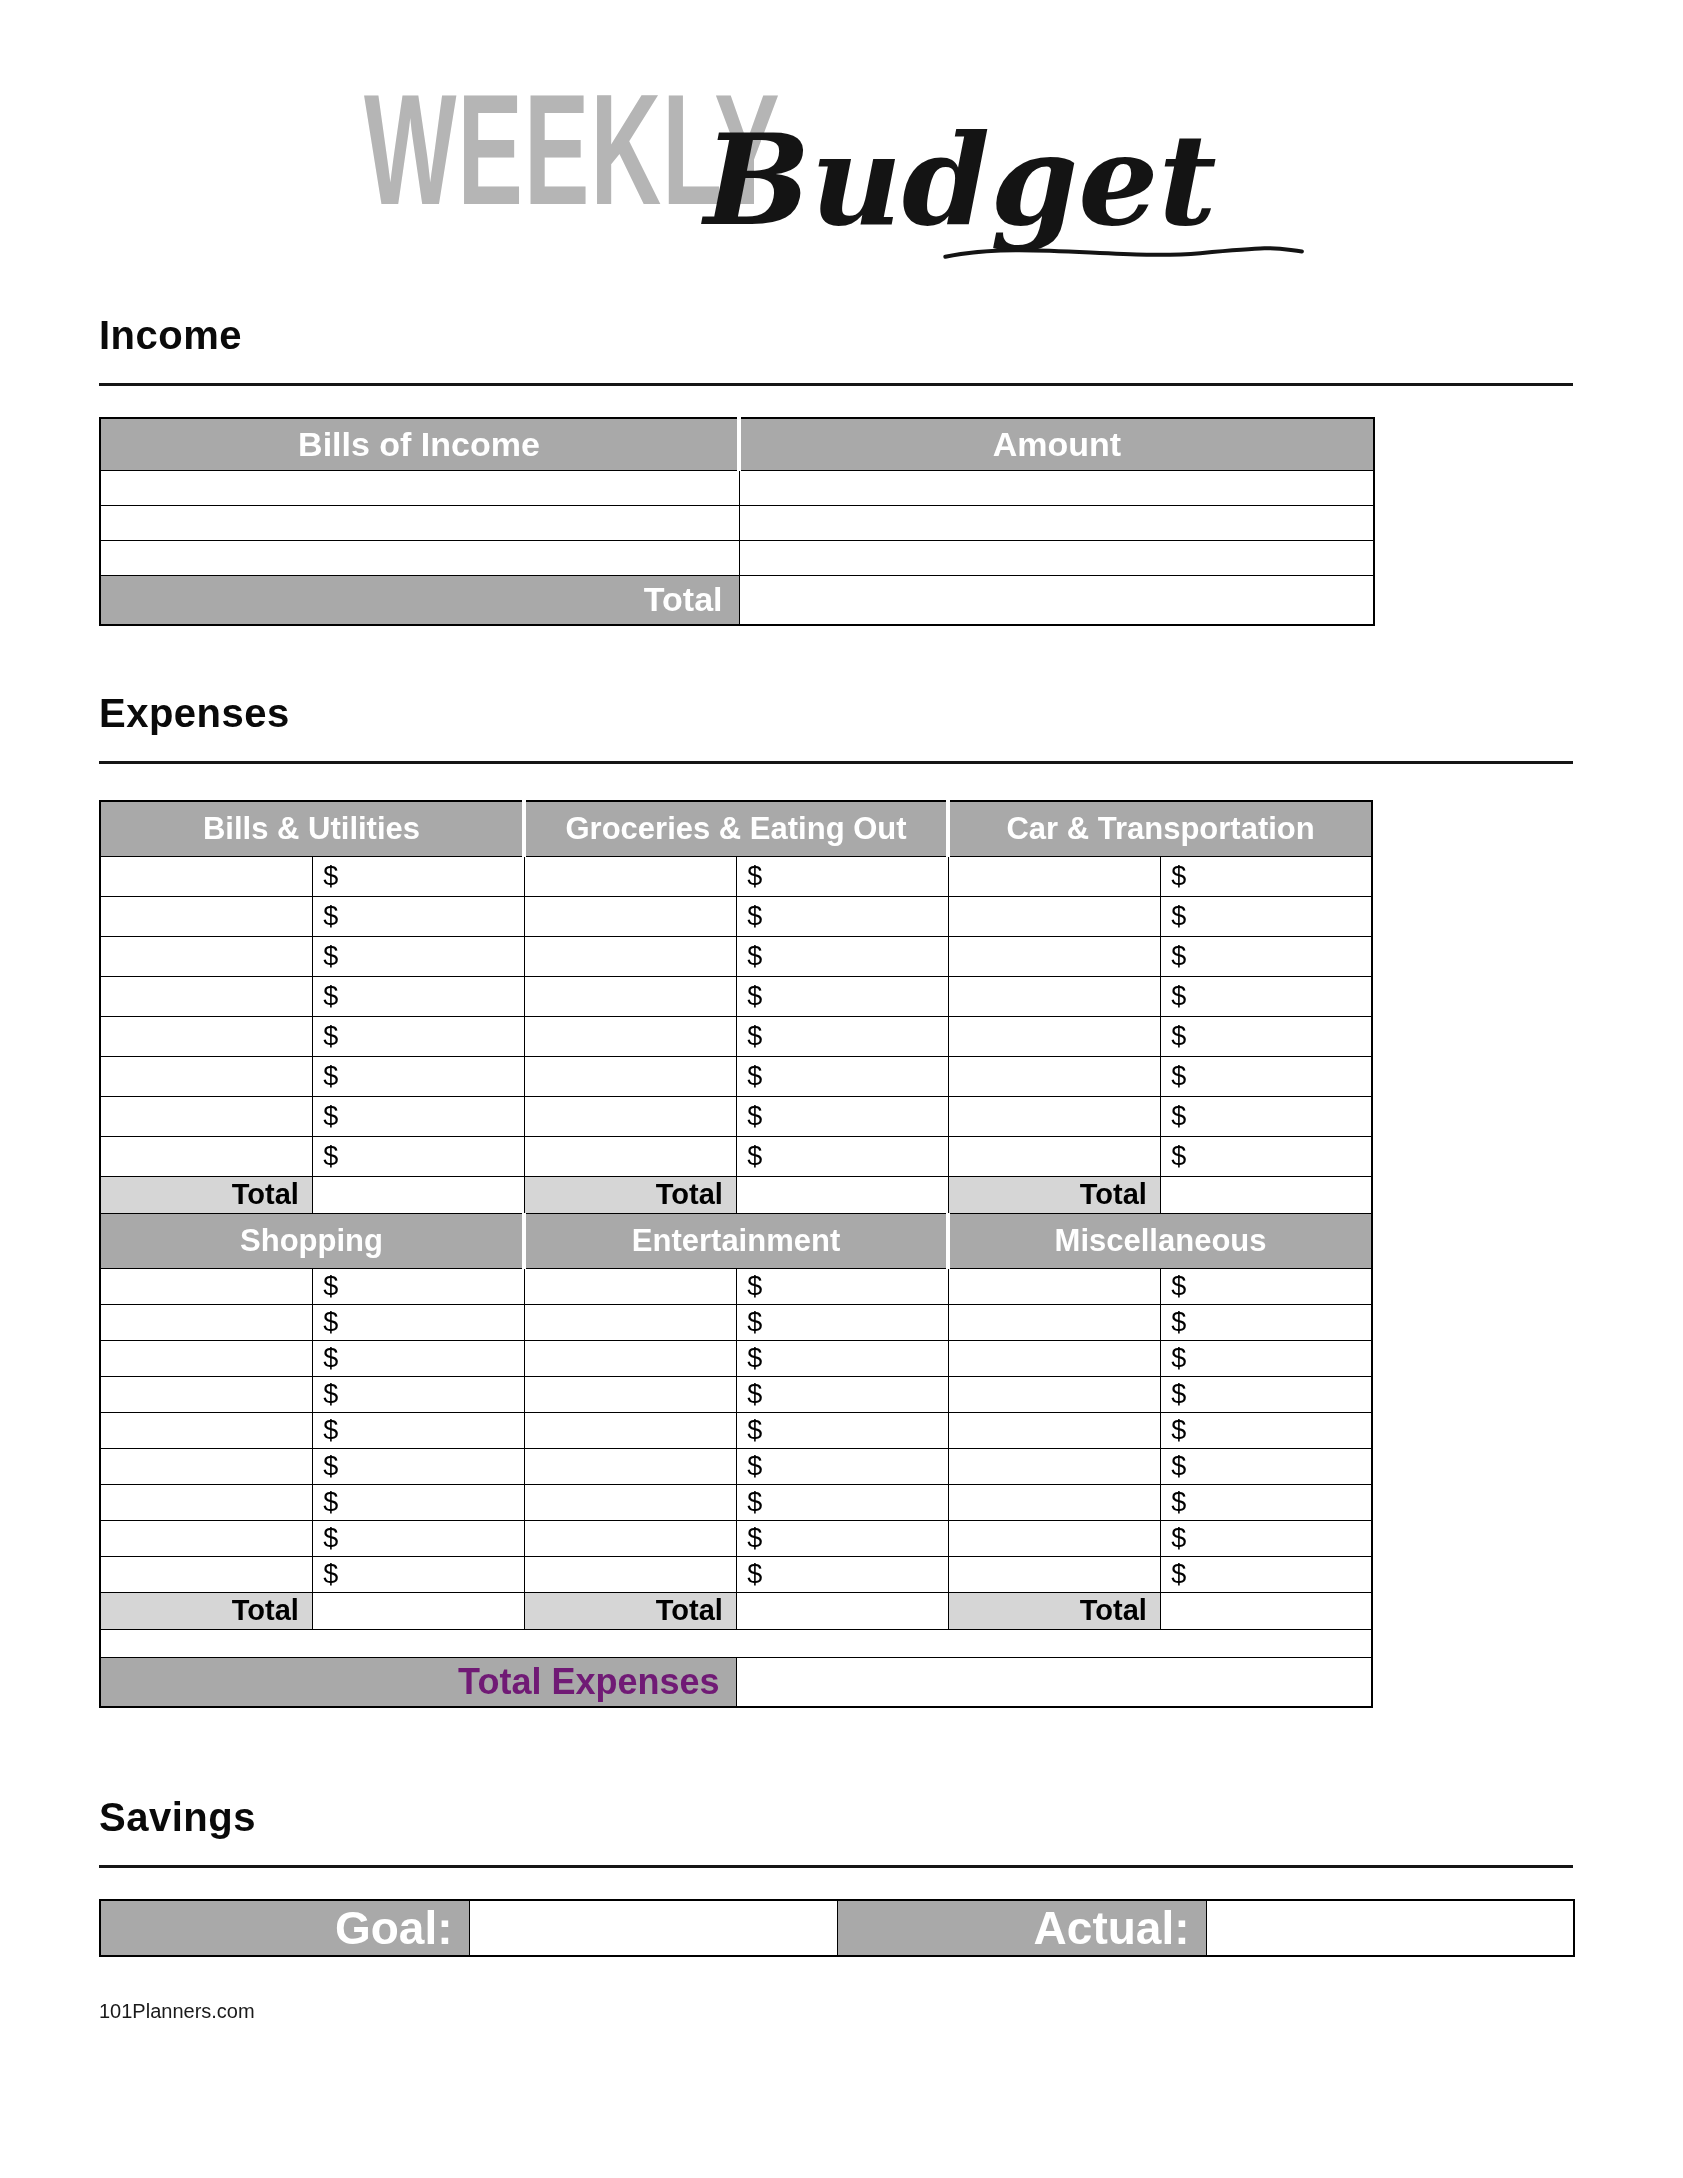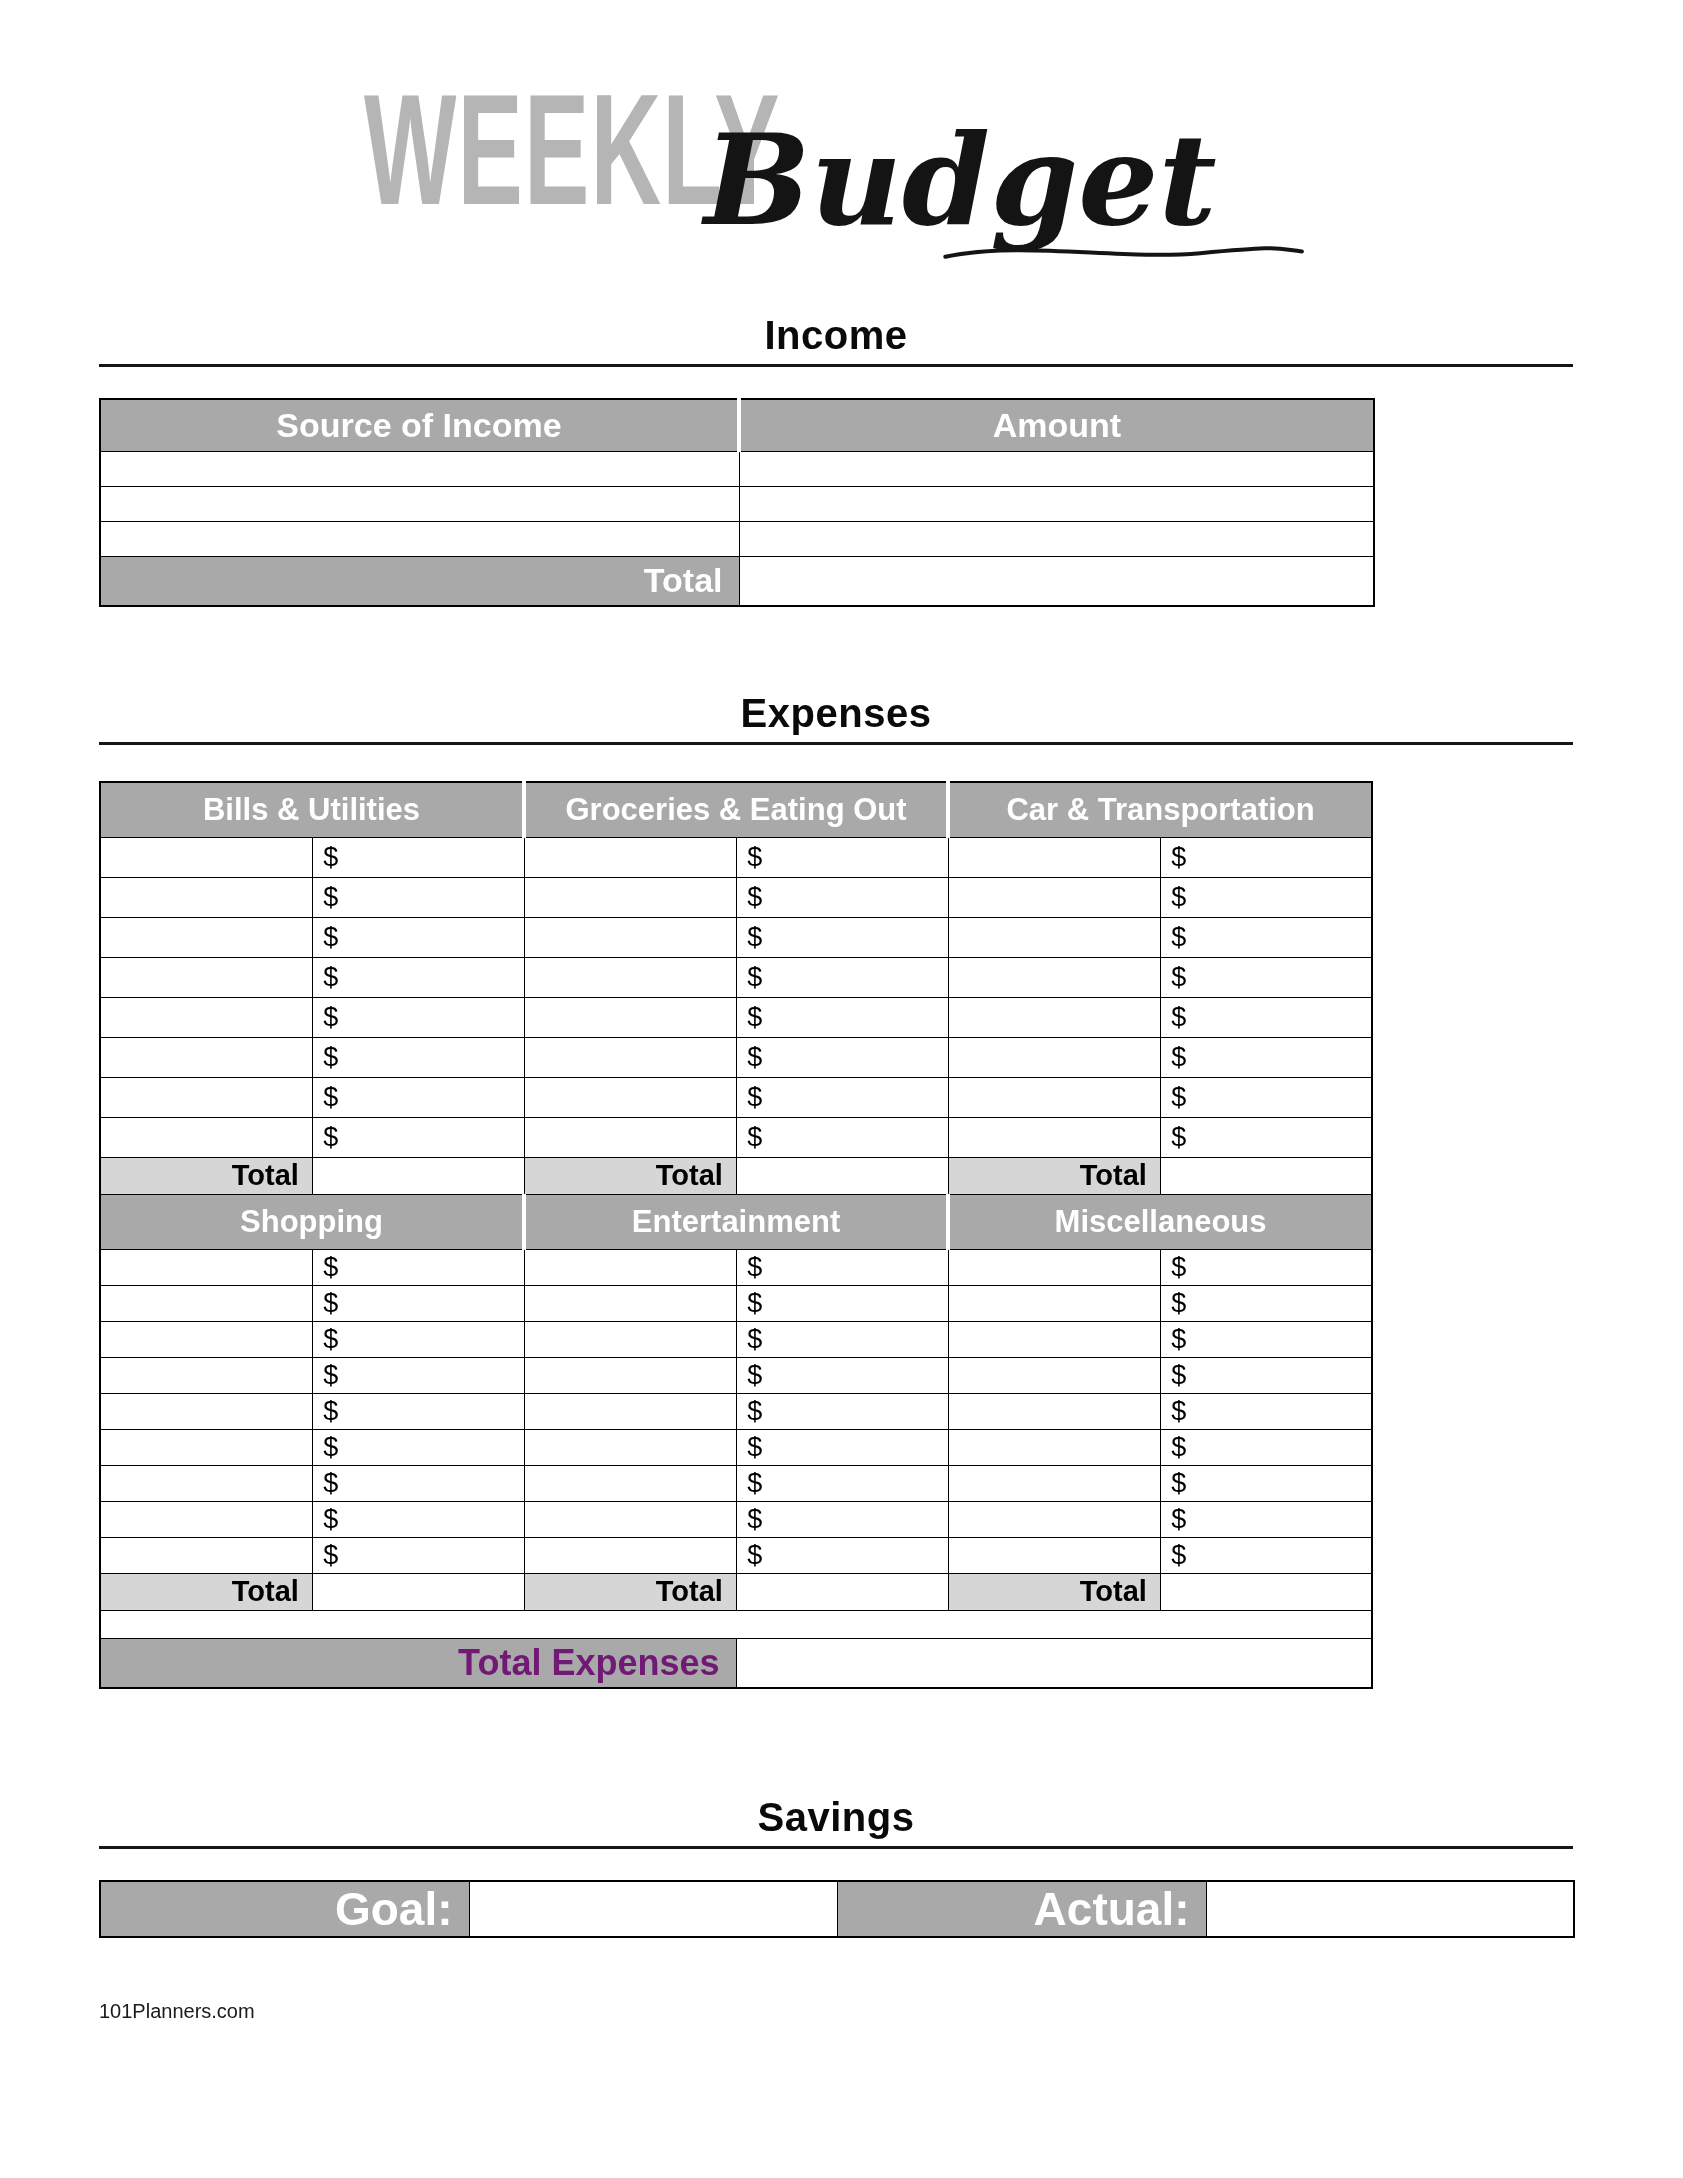--- a/index.html
+++ b/index.html
@@ -30,23 +30,22 @@
   }
   .flourish { position:absolute; left:576px; top:160px; }
 
   
   .section { position:absolute; left:99px; width:1474px; }
   .sec-income   { top:313px; }
   .sec-expenses { top:691px; }
   .sec-savings  { top:1795px; }
   .section-heading {
     font-size:40px; font-weight:800; color:#0a0a0a;
-    padding-bottom:6px; border-bottom:3.6px solid var(--rule-black,#151515);
+    padding-bottom:25px; border-bottom:3.6px solid var(--rule-black,#151515);
     letter-spacing:0.5px;
-    text-align:center;
   }
 
   
   table { border-collapse:collapse; table-layout:fixed; background:#fff; }
   th, td { vertical-align:middle; }
 
   
   .income-table { width:1274px; margin-top:31px; border:2.7px solid #000; }
   .income-table thead th {
     background:var(--header-gray,#a9a9a9); color:#fff;
@@ -115,21 +114,21 @@
 
   <section class="section sec-income">
     <h2 class="section-heading">Income</h2>
     <table class="income-table">
       <colgroup>
           <col style="width:639px">
           <col style="width:635px">
         </colgroup>
       <thead>
         <tr>
-          <th>Source of Income</th>
+          <th>Bills of Income</th>
           <th>Amount</th>
         </tr>
       </thead>
       <tbody id="income-body">
           <tr>
             <td></td>
             <td></td>
           </tr>
           <tr>
             <td></td>

